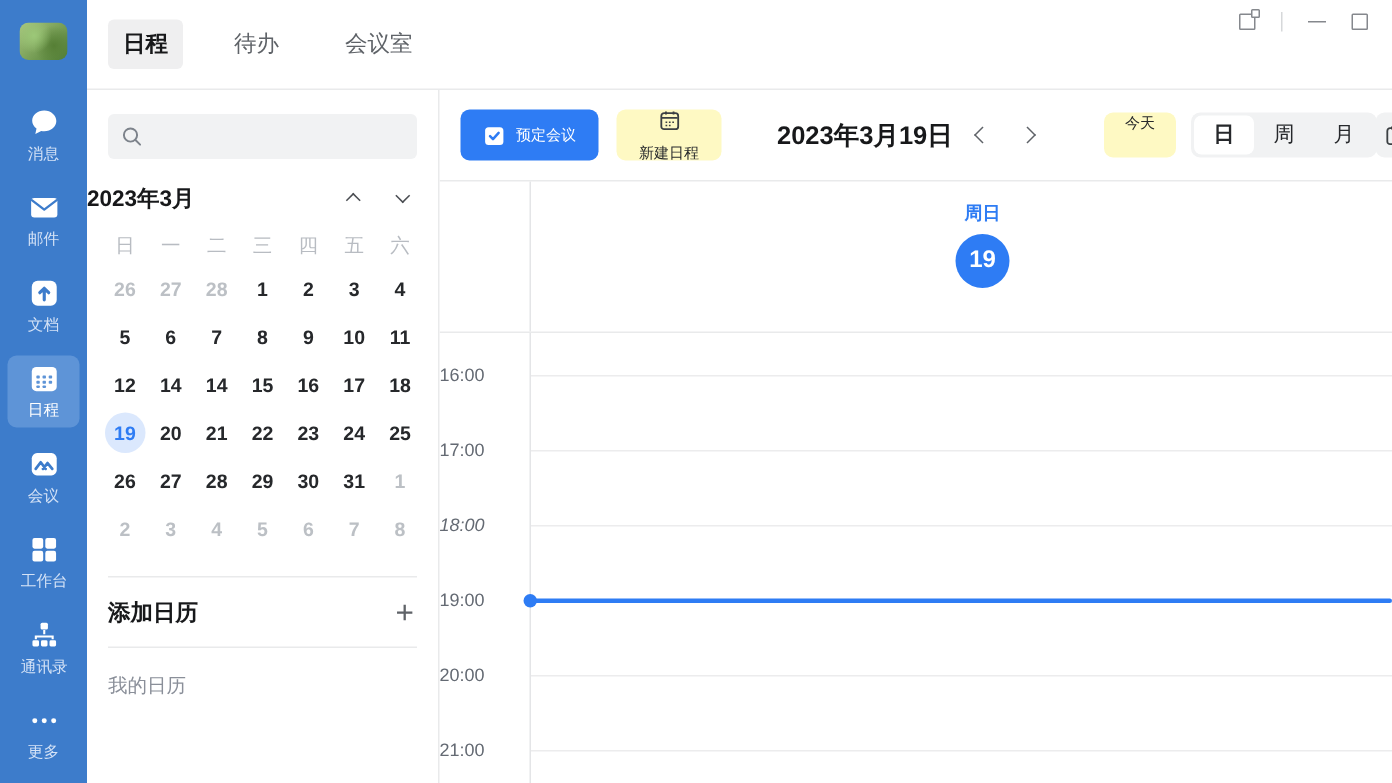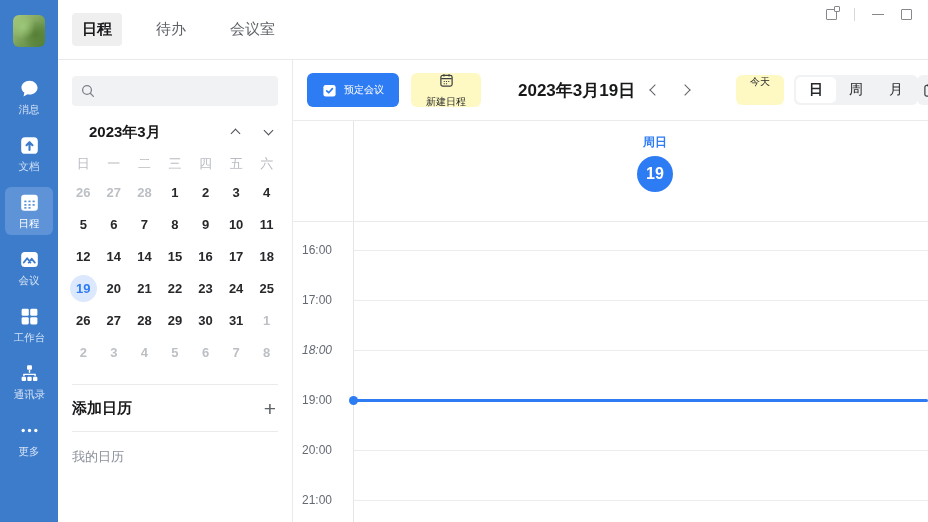--- a/index.html
+++ b/index.html
@@ -36,21 +36,21 @@
 
   .body { flex:1; display:flex; min-height:0; }
 
   
   .left-panel { width:235px; flex:0 0 235px; border-right:1px solid #e9eaeb; }
   .search-box { margin:16px 14px 0; height:30px; background:#f1f2f3; border-radius:4px; display:flex; align-items:center; padding:0 9px; }
   .search-icon { width:14px; height:14px; margin-right:7px; }
   .search-icon svg { display:block; }
   .search-input { border:none; outline:none; background:transparent; font-size:13px; color:#1f2329; width:100%; font-family:inherit; }
   .search-input::placeholder { color:#9aa0a6; }
-  .month-row { margin:15px 16px 0 31px; display:flex; align-items:center; justify-content:space-between; height:22px; }
+  .month-row { margin:15px 16px 0 0; display:flex; align-items:center; justify-content:space-between; height:22px; }
   .month-title { font-size:15px; font-weight:700; color:#17181a; }
   .month-nav { display:flex; gap:22px; margin-right:2px; }
   .chev-btn { border:none; background:none; padding:2px; cursor:pointer; line-height:0; }
   .chev { display:inline-block; width:7px; height:7px; border-left:1.6px solid #4a4d52; border-bottom:1.6px solid #4a4d52; }
   .chev.up { transform:rotate(135deg); margin-top:3px; }
   .chev.down { transform:rotate(-45deg); margin-bottom:3px; }
   .chev.left { transform:rotate(45deg); }
   .chev.right { transform:rotate(-135deg); }
   .mini-grid { display:grid; grid-template-columns:repeat(7,1fr); padding:0 10px; }
   #weekday-row { margin-top:9px; }
@@ -88,38 +88,47 @@
   .partial-btn { position:absolute; right:-17px; top:15px; width:28px; height:30px; background:#f1f2f3; border-radius:6px; display:flex; align-items:center; padding-left:6px; cursor:pointer; }
   .partial-btn svg { display:block; }
 
   .day-header { height:101px; border-bottom:1px solid #e9eaeb; position:relative; }
   .day-header .dow { position:absolute; left:344px; width:36px; top:13px; text-align:center; font-size:12px; font-weight:700; color:var(--accent,#2E7CF4); }
   .day-circle { position:absolute; left:344px; top:35px; width:36px; height:36px; border-radius:50%; background:var(--accent,#2E7CF4); color:#fff; font-size:16px; font-weight:700; display:flex; align-items:center; justify-content:center; cursor:pointer; }
   .vline { position:absolute; left:60px; top:0; bottom:0; width:1px; background:#e4e5e7; }
 
   .grid { flex:1; position:relative; }
   .hour-line { position:absolute; left:61px; right:0; height:1px; background:#ececed; }
-  .time-label { position:absolute; left:0; width:48px; text-align:center; font-size:12px; color:#646a73; height:16px; line-height:16px; }
+  .time-label { position:absolute; left:0; width:48px; text-align:left; font-size:12px; color:#646a73; height:16px; line-height:16px; }
   .now-line { position:absolute; left:61px; right:0; height:3px; border-radius:2px; background:var(--accent,#2E7CF4); }
   .now-dot { position:absolute; width:9px; height:9px; border-radius:50%; background:var(--accent,#2E7CF4); }
 </style>
 </head>
 <body>
 
 <div class="app">
   <aside class="sidebar">
     <div class="avatar"></div>
     <nav id="side-nav">
         <div class="side-item">
           <span class="s-icon">
             <svg viewBox="0 0 24 24" fill="#fff">
               <path d="M12 3C6.9 3 2.8 6.5 2.8 10.8c0 2.4 1.3 4.5 3.3 5.9L5.2 21l4.5-2.3c.8.2 1.5.2 2.3.2 5.1 0 9.2-3.5 9.2-7.8S17.1 3 12 3z"></path>
             </svg>
           </span>
           <span class="s-label">消息</span>
+        </div>
+        <div class="side-item">
+          <span class="s-icon">
+            <svg viewBox="0 0 24 24">
+              <rect x="2" y="4.5" width="20" height="15" rx="2.5" fill="#fff"></rect>
+              <path d="M2.5 6.2L12 13.4l9.5-7.2" fill="none" stroke="#3D7CCB" stroke-width="1.8" stroke-linecap="round" stroke-linejoin="round"></path>
+            </svg>
+          </span>
+          <span class="s-label">邮件</span>
         </div>
         <div class="side-item">
           <span class="s-icon">
             <svg viewBox="0 0 24 24">
               <rect x="2.5" y="2.5" width="19" height="19" rx="4.5" fill="#fff"></rect>
               <path d="M12 17v-7M12 8.2l-3.4 3.4M12 8.2l3.4 3.4" stroke="#3D7CCB" stroke-width="2.4" fill="none" stroke-linecap="round" stroke-linejoin="round"></path>
             </svg>
           </span>
           <span class="s-label">文档</span>
         </div>

